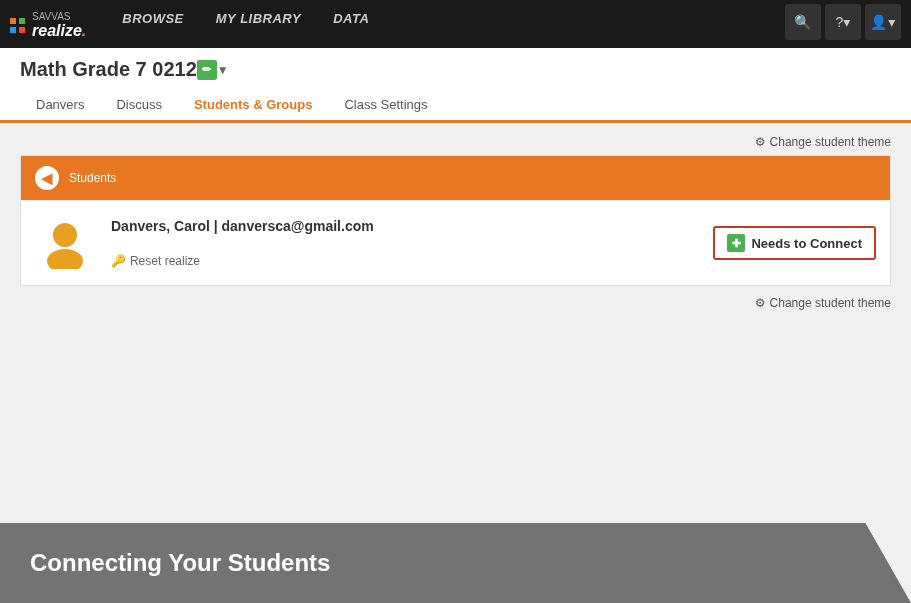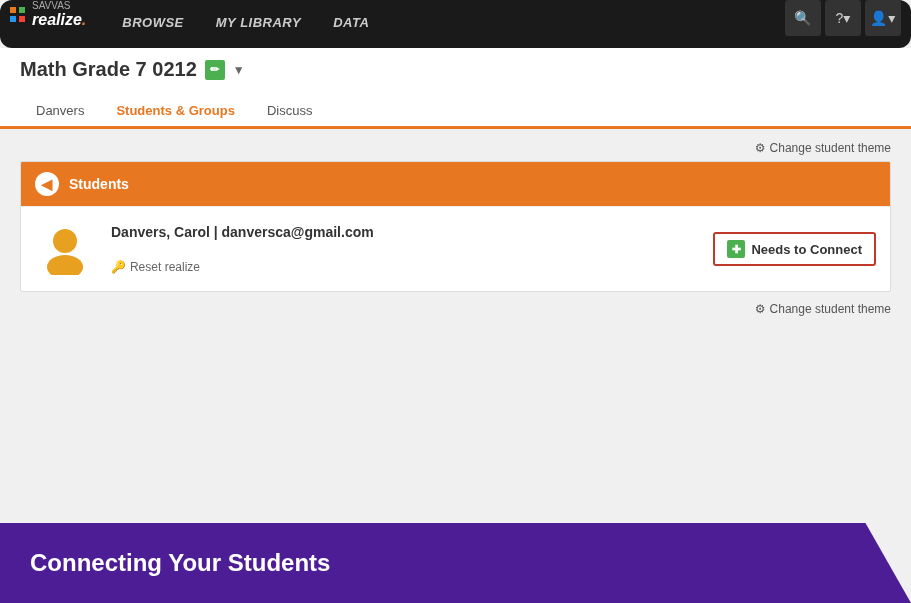--- a/index.html
+++ b/index.html
@@ -3,23 +3,22 @@
   <meta charset="utf-8">
   <style>
     * { margin: 0; padding: 0; box-sizing: border-box; }
     body { font-family: Arial, sans-serif; background: #f0f0f0; width: 911px; min-height: 603px; overflow-x: hidden; }
 
     
     .top-nav {
       background: #1a1a1a;
       height: 48px;
       display: flex;
-      align-items: flex-start;
-      padding: 0 10px;
-      border-radius: 12px;
+      align-items: flex-end;
+      padding: 8px 10px;
     }
     .logo-area {
       display: flex;
       align-items: center;
       margin-right: 20px;
     }
     .logo-savvas { color: #aaa; font-size: 10px; }
     .logo-realize { color: white; font-size: 16px; font-weight: bold; font-style: italic; }
     .logo-dot { color: #e87722; }
     .logo-box {
@@ -84,22 +83,21 @@
 
     
     .class-header {
       background: white;
       padding: 10px 20px 0 20px;
       border-bottom: 3px solid #e87722;
     }
     .class-title-row {
       display: flex;
       align-items: center;
-      gap: 8px;
-      margin-bottom: 14px;
+      margin-bottom: 8px;
     }
     .class-title {
       font-size: 20px;
       font-weight: bold;
       color: #333;
     }
     .class-icon {
       background: #4caf50;
       color: white;
       width: 20px;
@@ -177,22 +175,22 @@
       height: 24px;
       border-radius: 50%;
       display: flex;
       align-items: center;
       justify-content: center;
       font-size: 14px;
       font-weight: bold;
     }
     .students-header-title {
       color: white;
-      font-size: 14px;
-      font-weight: bold;
+      font-size: 12px;
+      font-weight: normal;
     }
 
     
     .student-row {
       display: flex;
       align-items: center;
       padding: 12px 14px;
       border-top: 1px solid #eee;
     }
     .student-avatar {
@@ -257,21 +255,21 @@
       margin-top: 6px;
     }
 
     
     .bottom-banner {
       position: absolute;
       bottom: 0;
       left: 0;
       right: 0;
       height: 80px;
-      background: #4c1d95;
+      background: #737373;
       display: flex;
       align-items: center;
       padding: 0 30px;
       clip-path: polygon(0 0, 95% 0, 100% 100%, 0 100%);
     }
     .bottom-banner-text {
       color: white;
       font-size: 24px;
       font-weight: 900;
     }
@@ -322,22 +320,23 @@
   </nav>
 
   <div class="class-header">
     <div class="class-title-row">
       <span class="class-title">Math Grade 7 0212</span>
       <div class="class-icon">✏</div>
       <span class="class-dropdown">▼</span>
     </div>
     <div class="class-tabs">
       <a class="class-tab">Danvers</a>
+      <a class="class-tab">Discuss</a>
       <a class="class-tab active">Students &amp; Groups</a>
-      <a class="class-tab">Discuss</a>
+      <a class="class-tab">Class Settings</a>
     </div>
   </div>
 
   <div class="content">
 
     <div class="change-theme-row">
       <span class="change-theme-link">
         <span>⚙</span>
         <span>Change student theme</span>
       </span>

